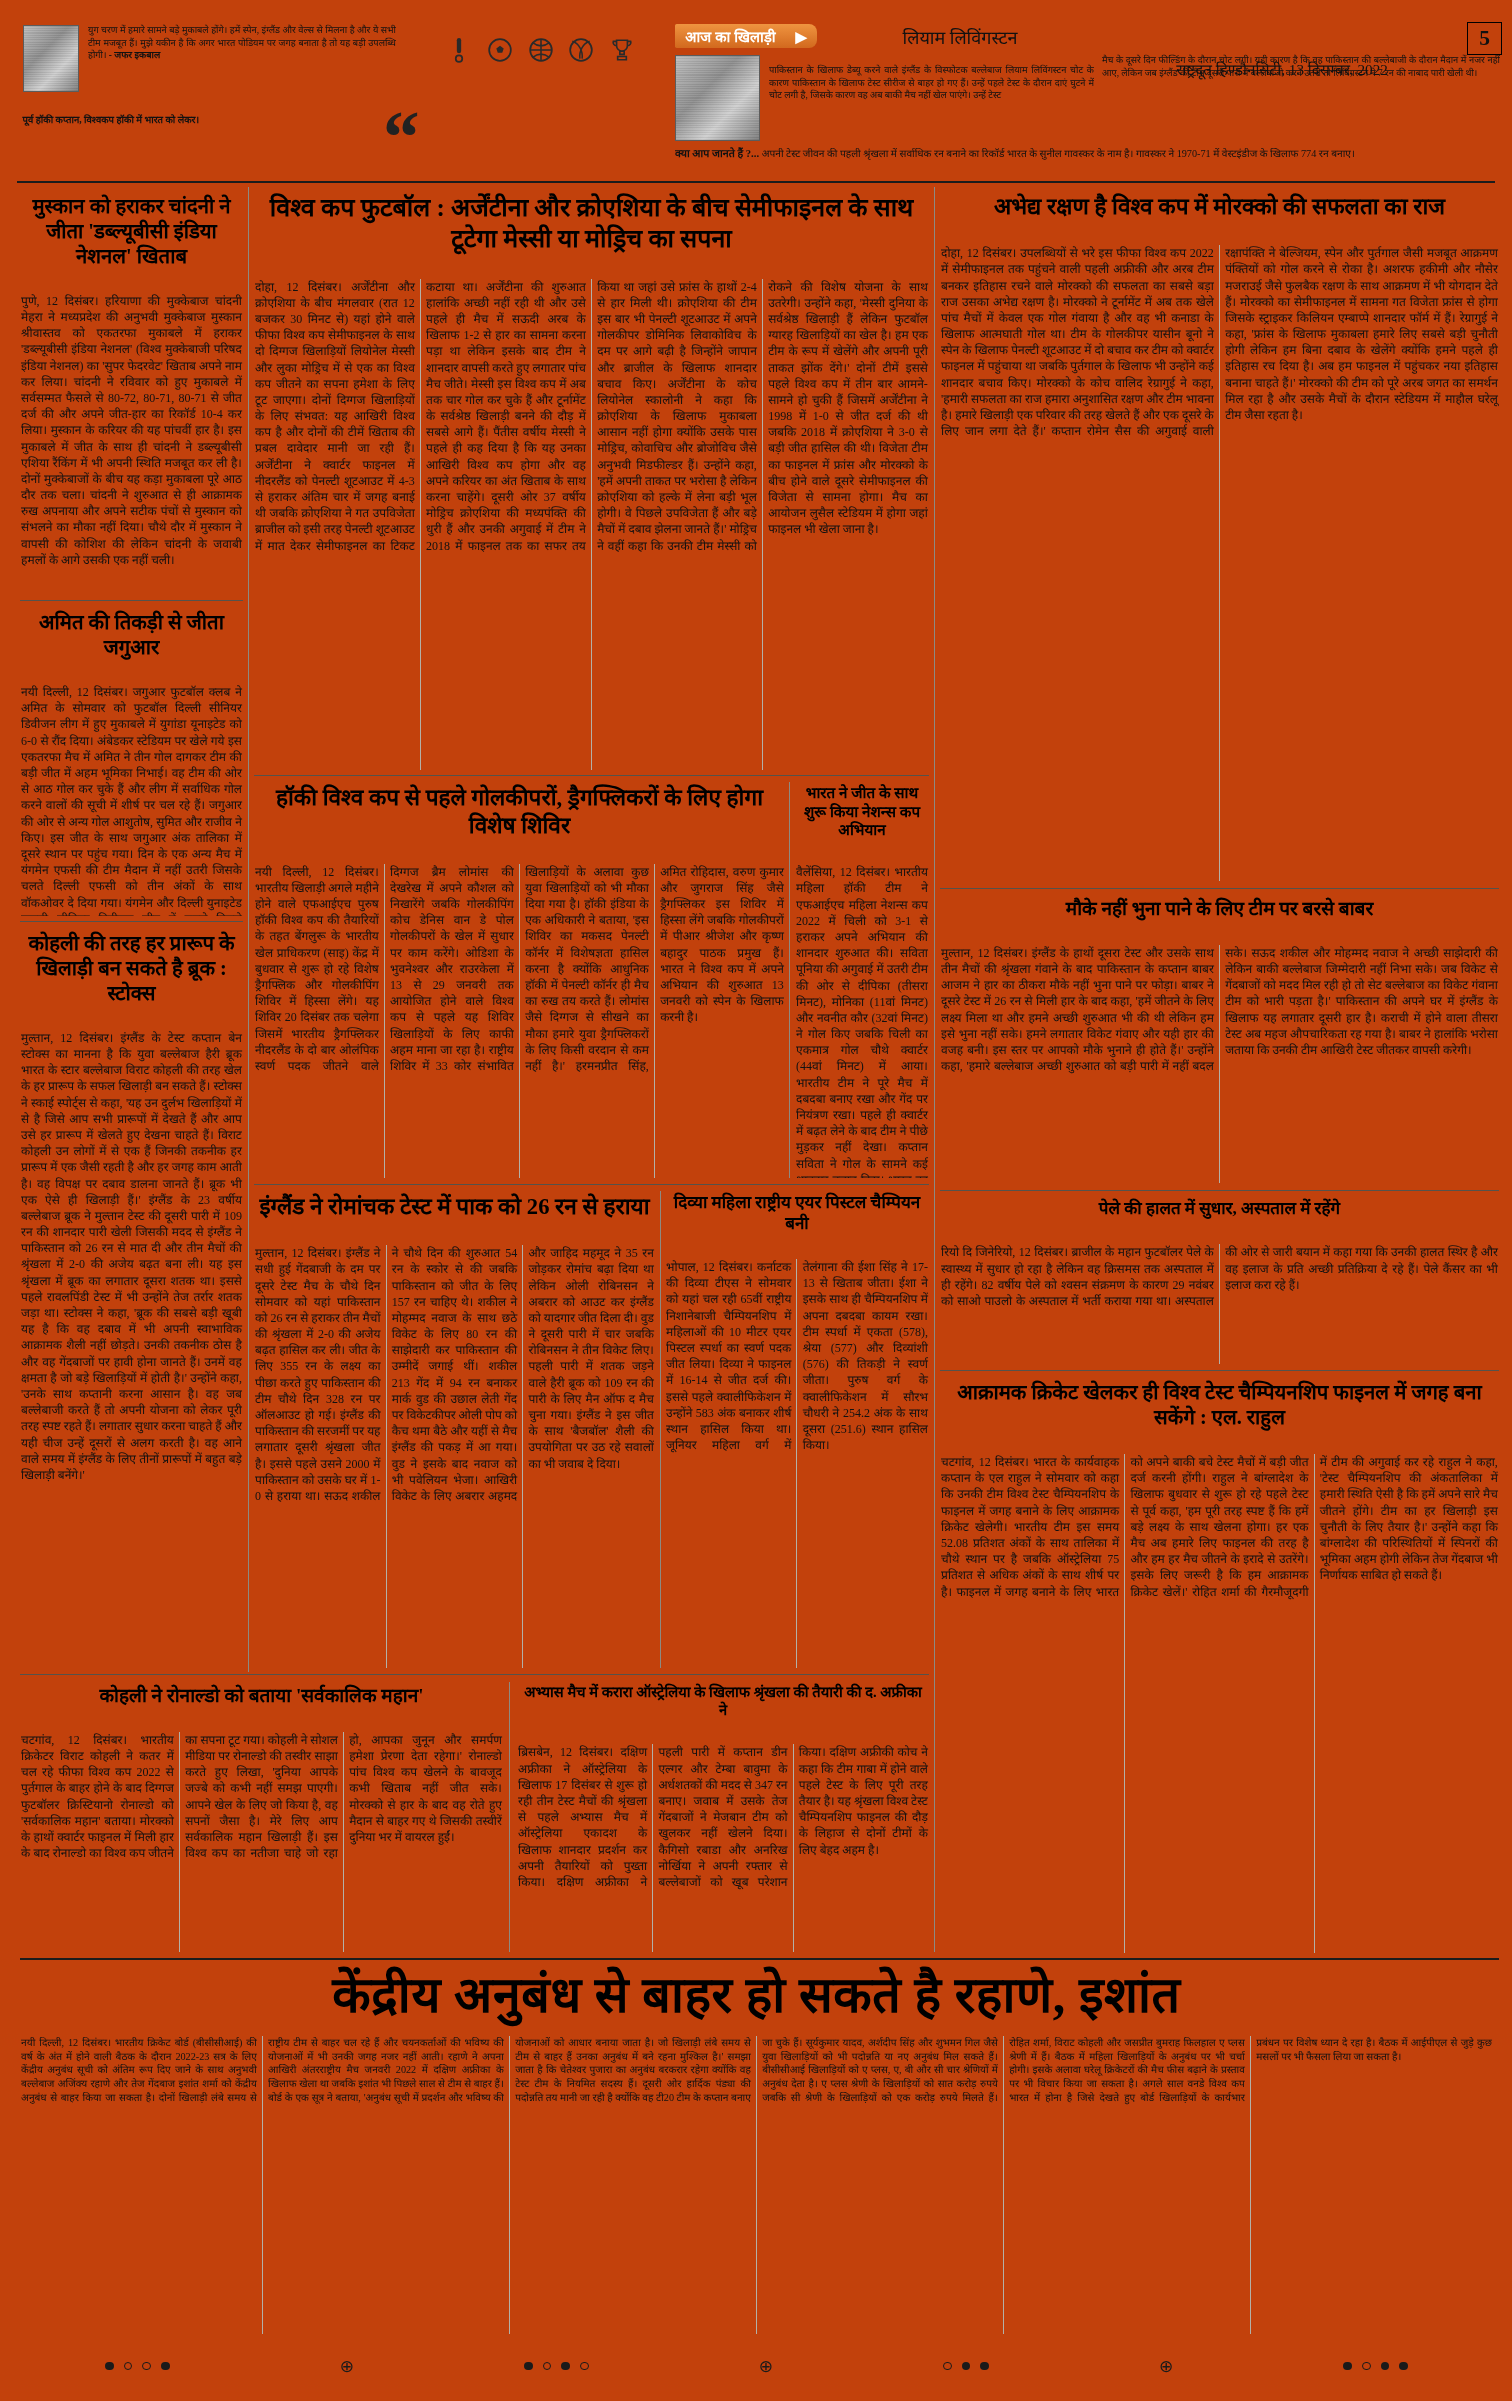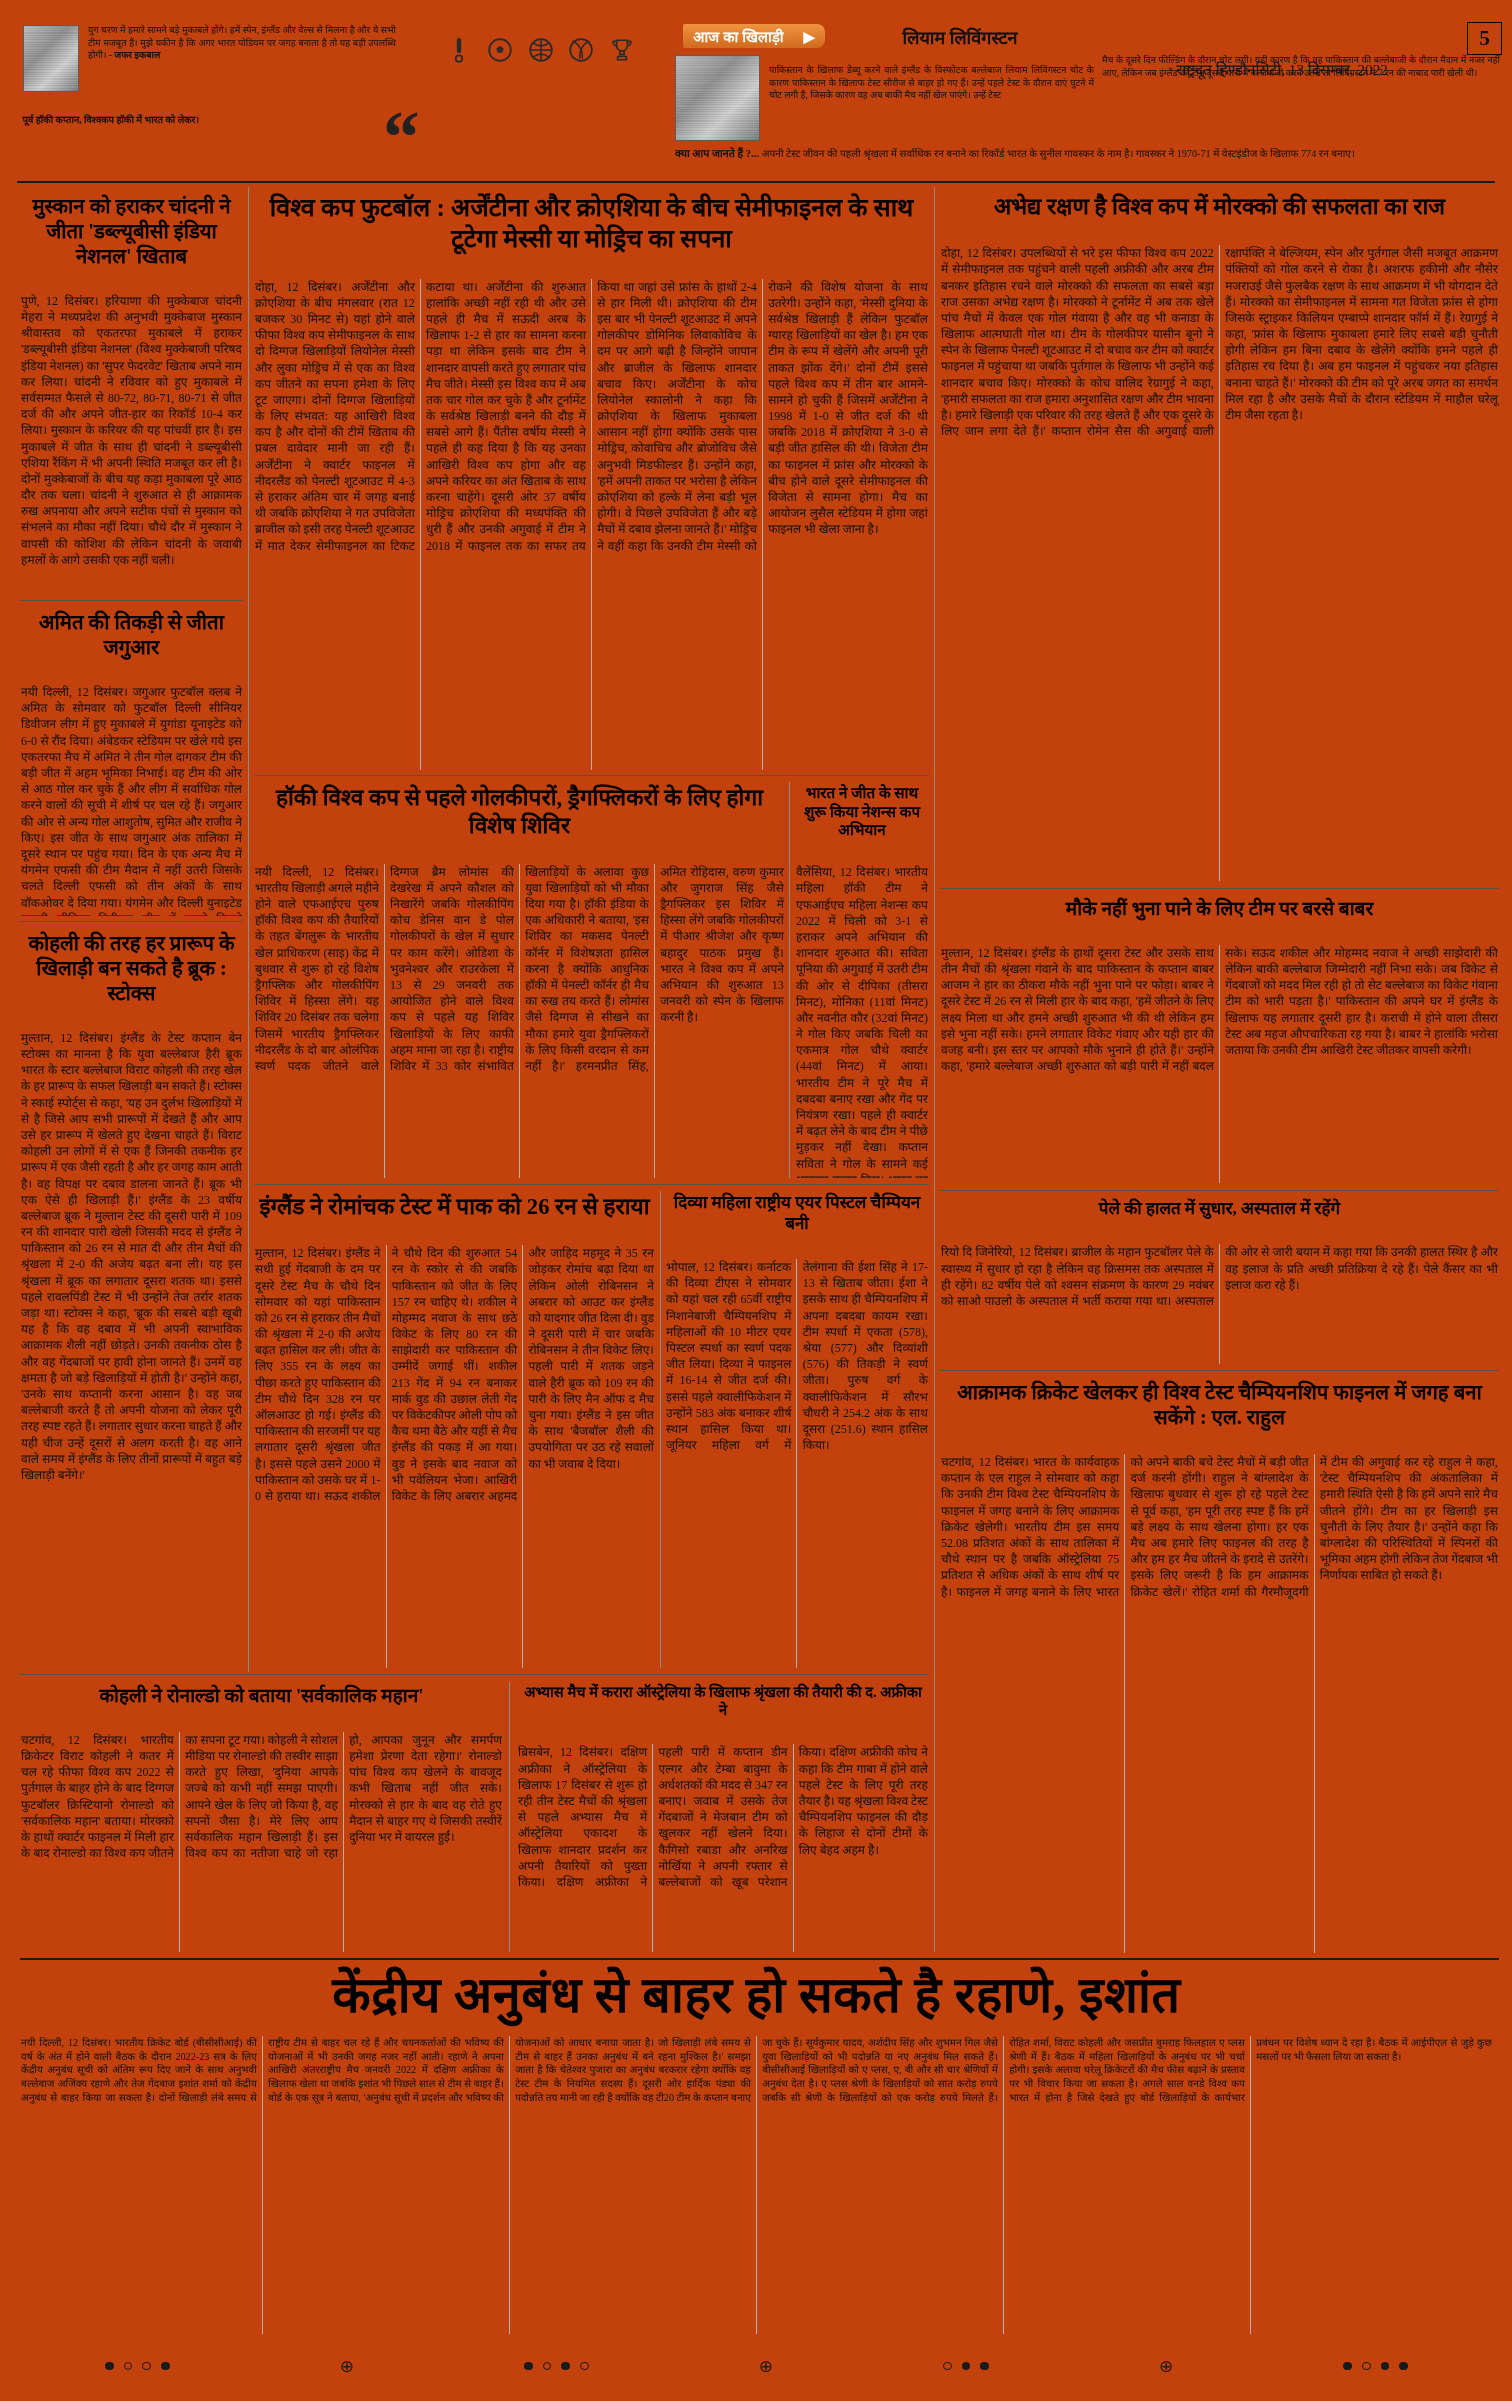--- a/index.html
+++ b/index.html
@@ -31,22 +31,22 @@
   .caption{font-weight:bold; font-size:9.6px;}
   .mast{ text-align:center; }
   .mast-icons{ display:flex; justify-content:center; gap:14.7px; align-items:flex-end; height:44px; }
   .mast-icons svg{ width:26px; height:26px; }
   .mast-title{ font-size:59px; font-weight:bold; letter-spacing:3.4px; line-height:1.05;
                text-shadow:2.3px 2.3px 0 #c2bfb6; font-style:italic; }
   .deco-quote{ position:absolute; font-size:73px; font-weight:bold; color:#222; line-height:.6; }
   .poday{ display:flex; align-items:center; justify-content:center; gap:20px;
           background:linear-gradient(180deg,#ef9440,#d2691e); color:#fff;
           font-weight:bold; font-size:14.7px; border-radius:1.7px 8px 8px 1.7px;
-          font-family:"Liberation Sans",sans-serif;margin-left:8px; }
-  .pname{ font-weight:bold; font-size:18px; text-align:center; }
+          font-family:"Liberation Sans",sans-serif; }
+  .pname{ font-weight:normal; font-size:18px; text-align:center; }
   .pdate{ font-size:15.2px; text-align:center; }
   .pagenum{ border:1.7px solid #000; font-size:21.5px; font-weight:bold;
             display:flex; align-items:center; justify-content:center; }
   .dyk b{ font-size:10.7px; }
   .dyk{ font-size:10.2px; line-height:1.35; text-align:justify; }
   .footer{ display:flex; align-items:center; justify-content:space-around; }
   .dotgrp{ display:flex; gap:10.2px; align-items:center; }
   .dot{ width:8.5px; height:8.5px; border-radius:50%; background:#1a1a1a; }
   .dot.hollow{ background:transparent; border:1.1px solid #1a1a1a; }
   .plus{ font-size:17px; color:#1a1a1a; font-family:"DejaVu Sans",sans-serif; }

